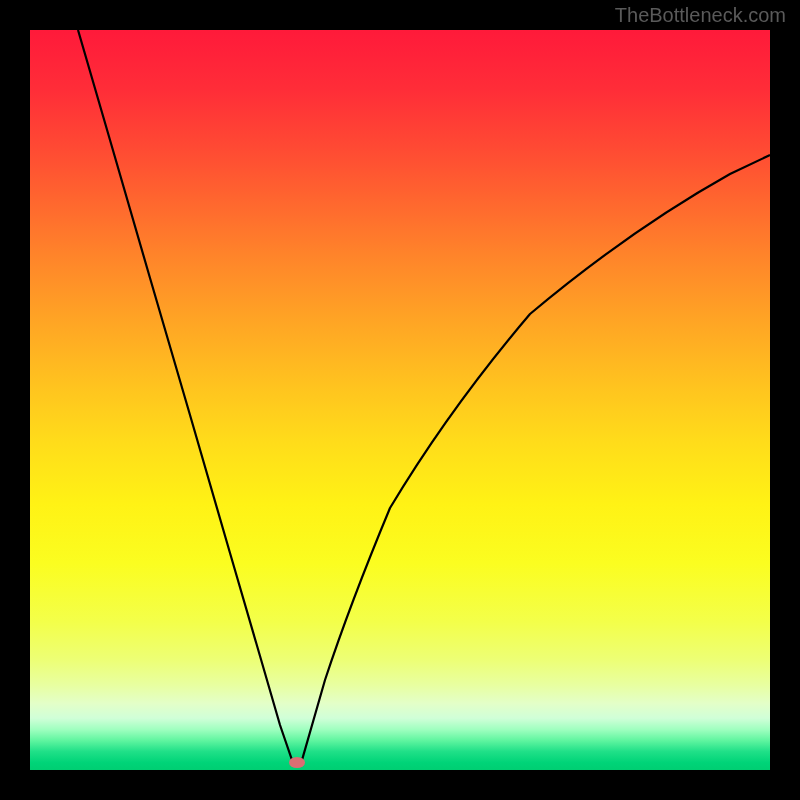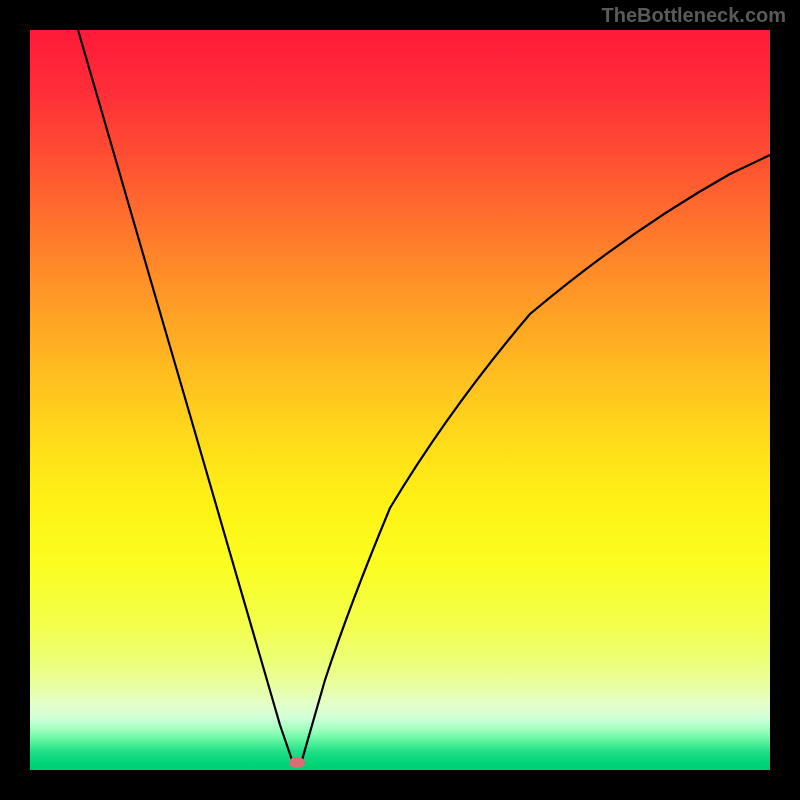--- a/index.html
+++ b/index.html
@@ -10,21 +10,21 @@
     background: #000;
     font-family: Arial, sans-serif;
     position: relative;
   }
   .attribution {
     position: absolute;
     top: 4px;
     right: 14px;
     color: #5a5a5a;
     font-size: 20px;
-    font-weight: 700;
+    font-weight: 400;
     z-index: 10;
   }
   .chart-area {
     position: absolute;
     left: 30px;
     top: 30px;
     width: 740px;
     height: 740px;
     overflow: hidden;
   }

